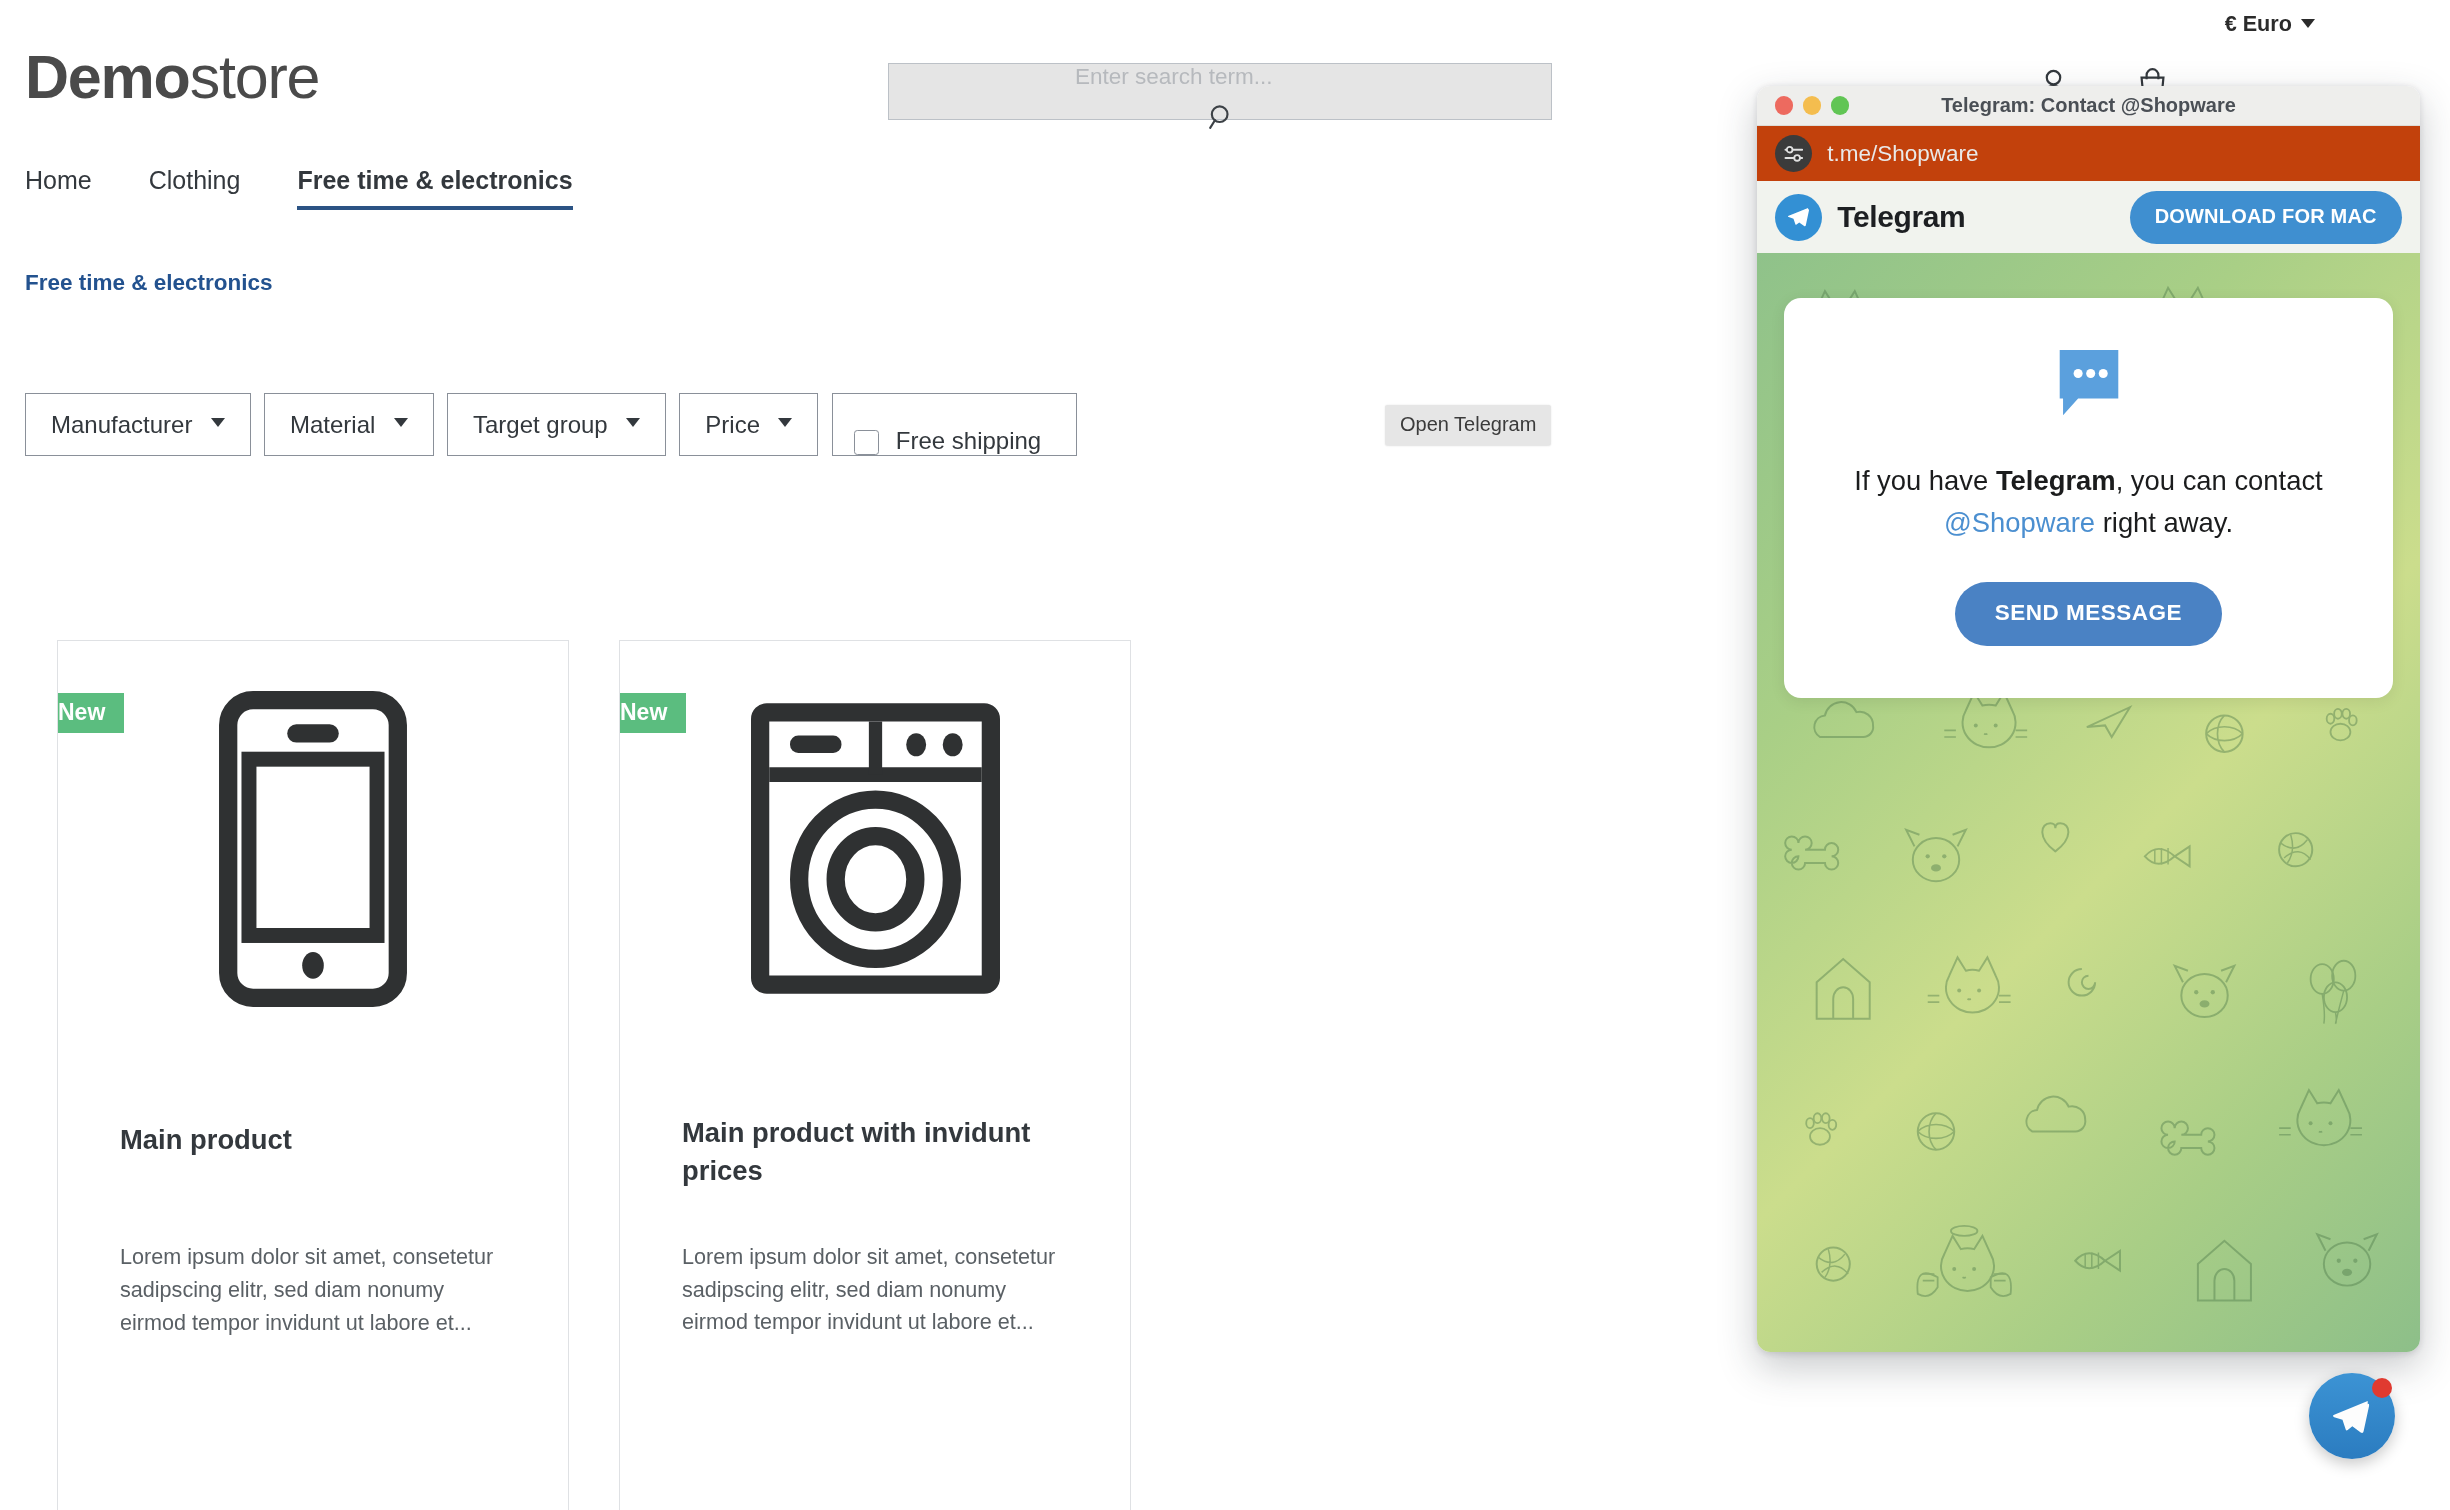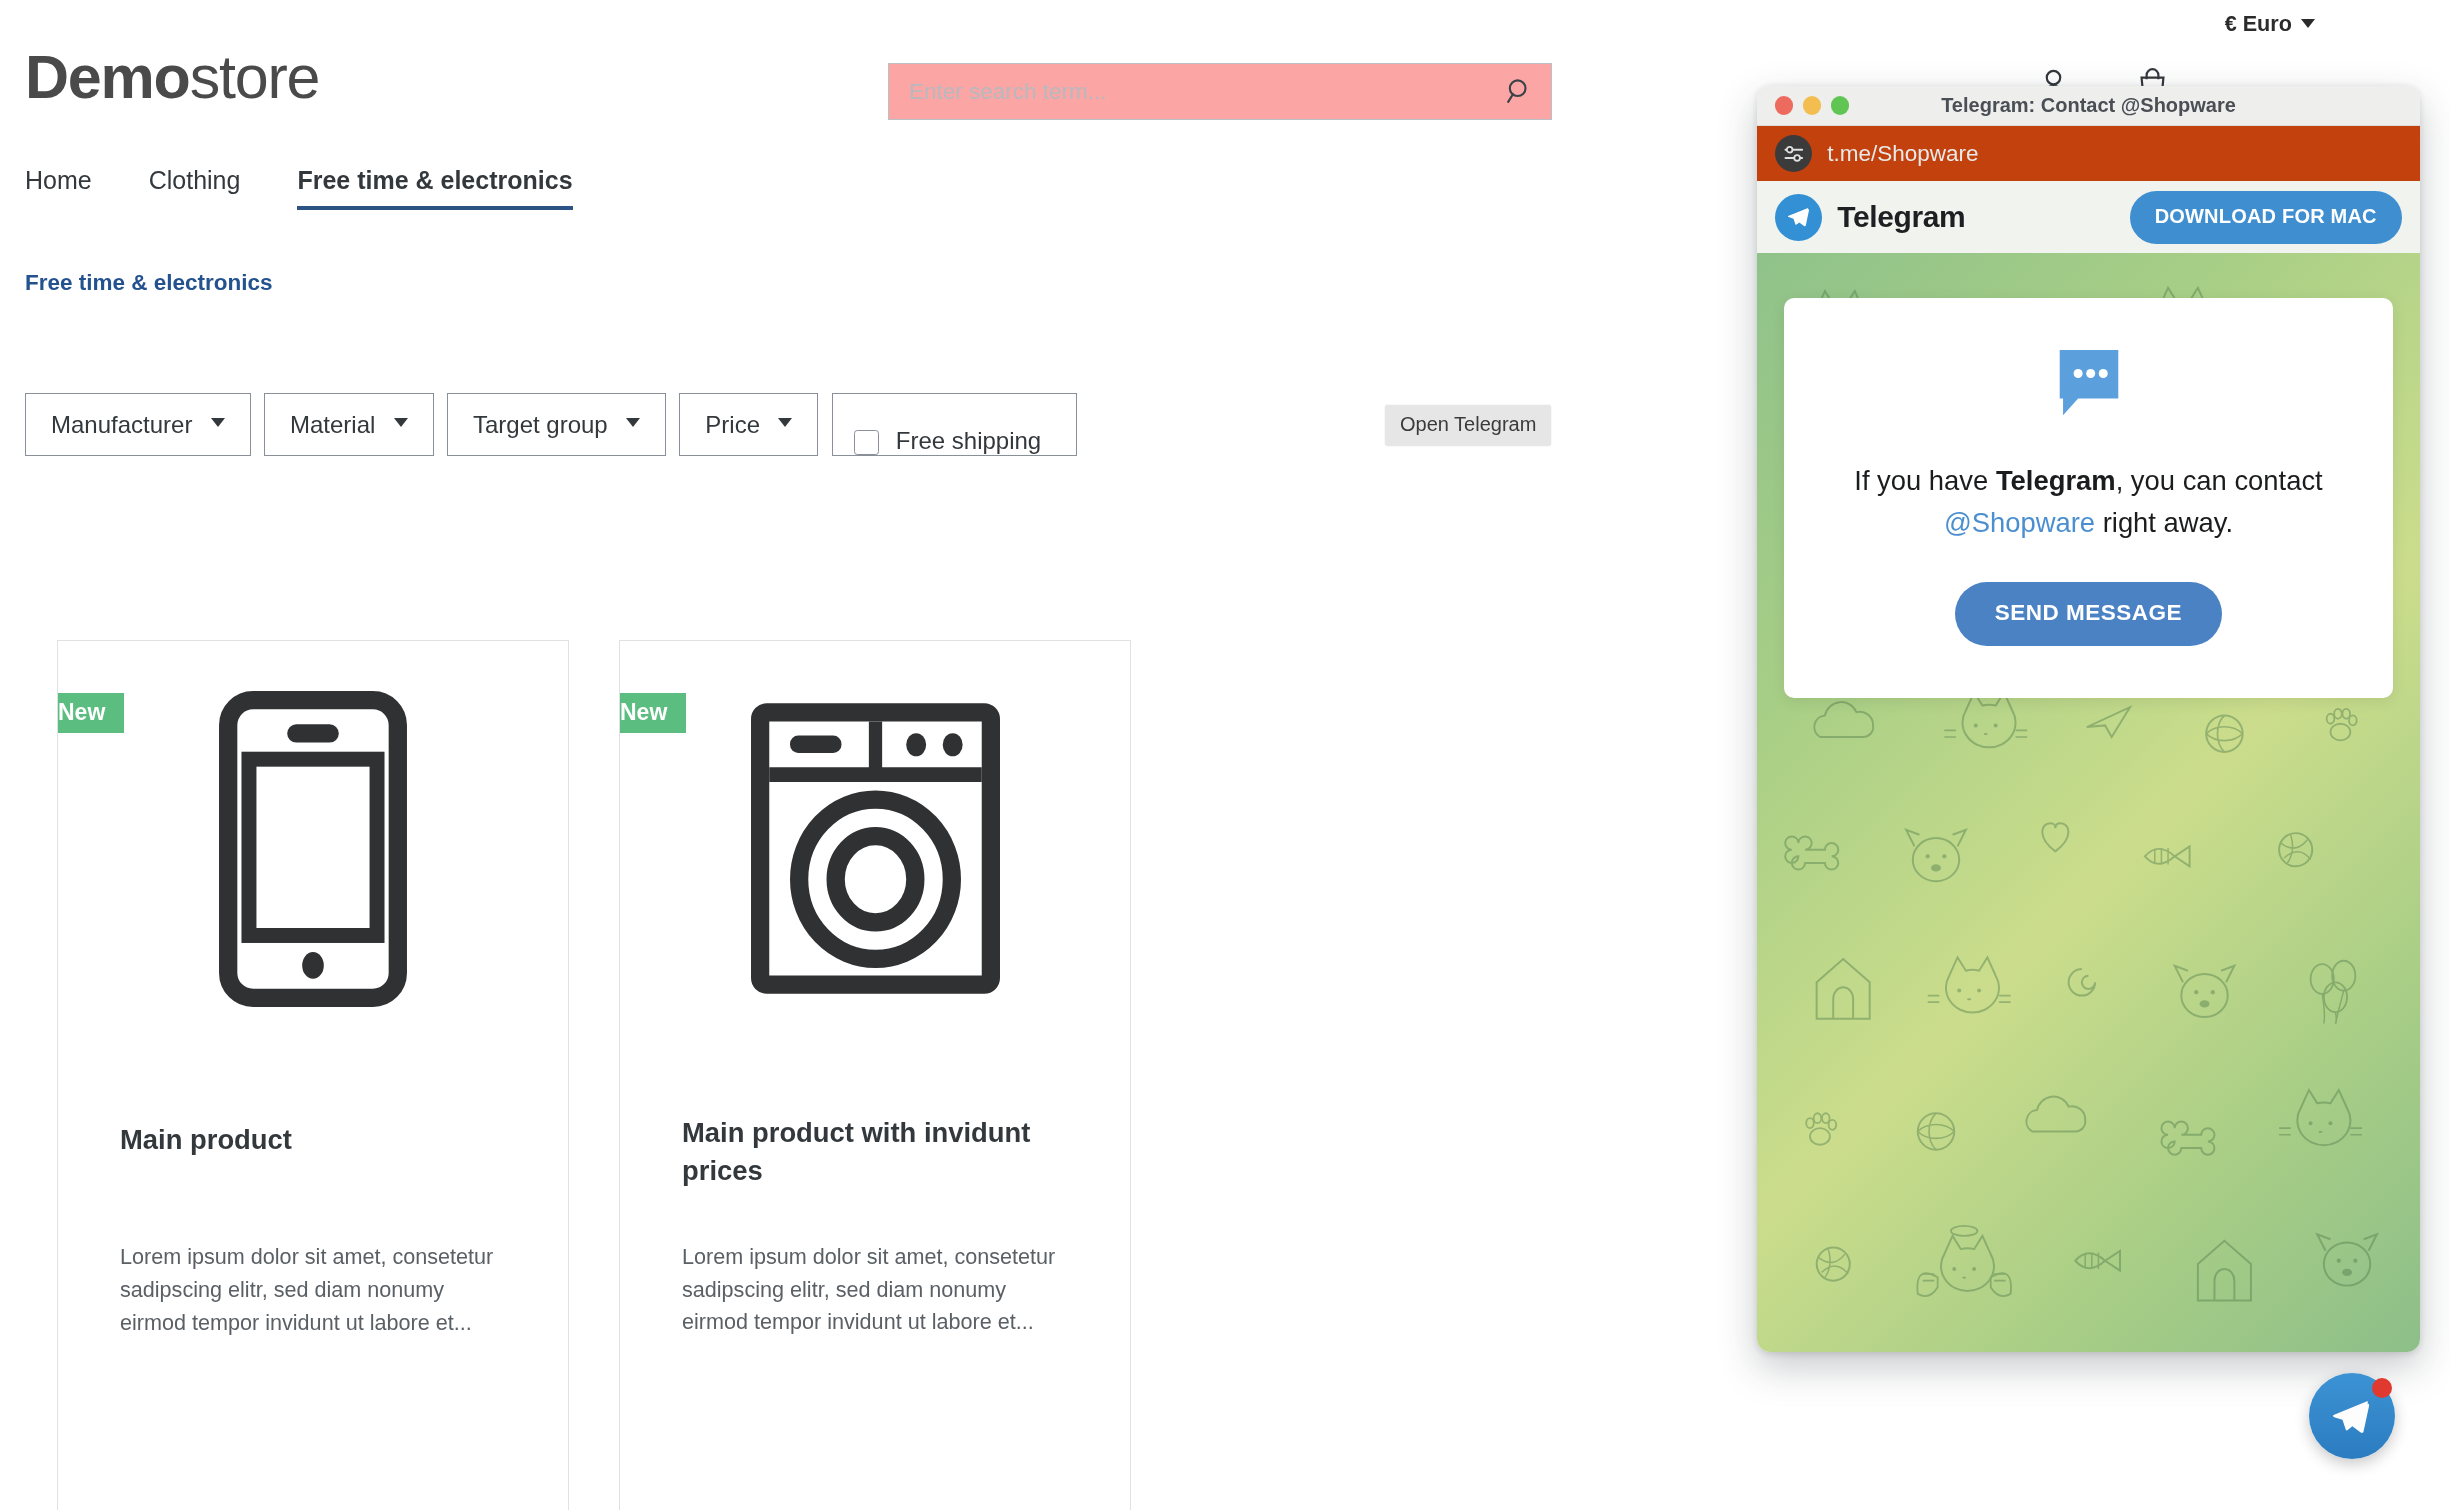--- a/index.html
+++ b/index.html
@@ -40,22 +40,22 @@
     position: absolute; left: 25px; top: 47px;
     font-size: 61px; line-height: 1; letter-spacing: -1.2px;
     color: #4a4a4a; white-space: nowrap;
   }
   .brand b { font-weight: 700; color: #4a4a4a; }
   .brand span { font-weight: 400; color: #4a4a4a; }
 
   .search-wrap {
     position: absolute; left: 888px; top: 63px;
     width: 664px; height: 57px;
-    border: 1.7px solid #bcc1c7; background: #fca5a5;
-    display: flex; align-items: center;
+    border: 1.7px solid #bcc1c7; background: #e5e5e5;
+    display: flex; align-items: center; flex-direction: column;
   }
   .search-input {
     flex: 1 1 auto; height: 100%;
     border: 0; outline: 0; background: transparent;
     font-family: "Liberation Sans", sans-serif;
     font-size: 22.5px; color: #4a4a4a;
     padding: 0 20px;
   }
   .search-input::placeholder { color: #b6b9bd; }
   .search-btn {
@@ -220,21 +220,21 @@
     background:
       linear-gradient(135deg, #8fc28a 0%, #a9cf86 28%, #cbdd8c 55%, #a9ce86 78%, #8dbf89 100%);
     overflow: hidden;
   }
   .tg-doodles {
     position: absolute; inset: 0;
     opacity: .42;
   }
   .tg-card {
     position: absolute; left: 27px; top: 45px; right: 27px;
-    background: #fff; border-radius: 10px;
+    background: #fff; border-radius: 17px;
     padding: 47px 38px 52px 38px;
     text-align: center;
     box-shadow: 0 3.3px 15px rgba(0,0,0,.08);
   }
   .tg-bubble-icon { display: flex; justify-content: center; margin-bottom: 38px; }
   .tg-card-text {
     font-size: 27.4px; color: #1b1c1d; line-height: 1.55;
     margin: 0 0 37px 0;
   }
   .tg-card-text b { font-weight: 700; }

